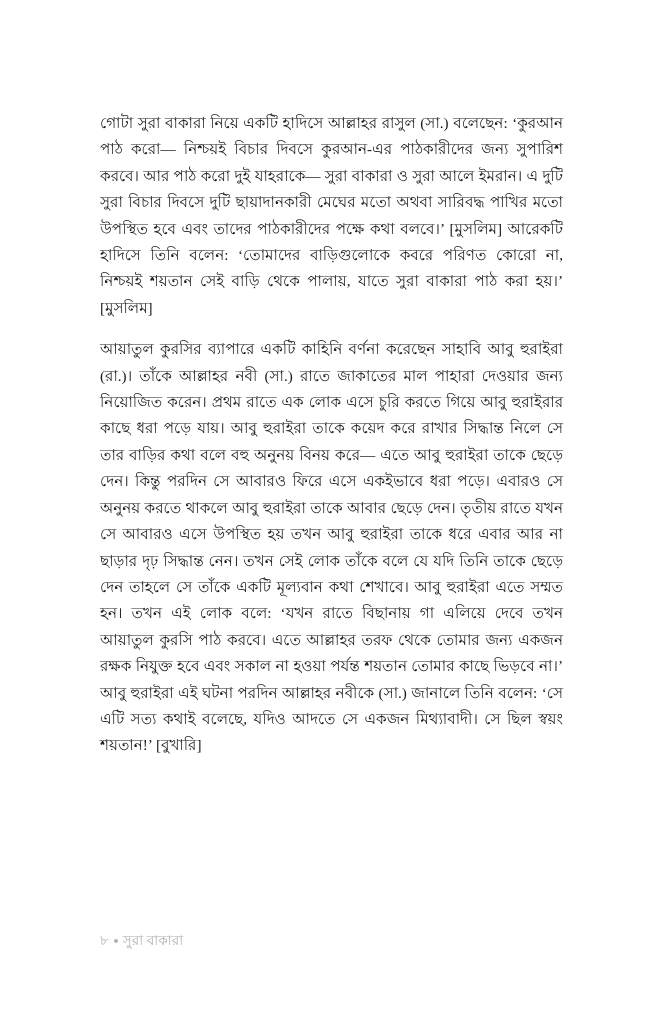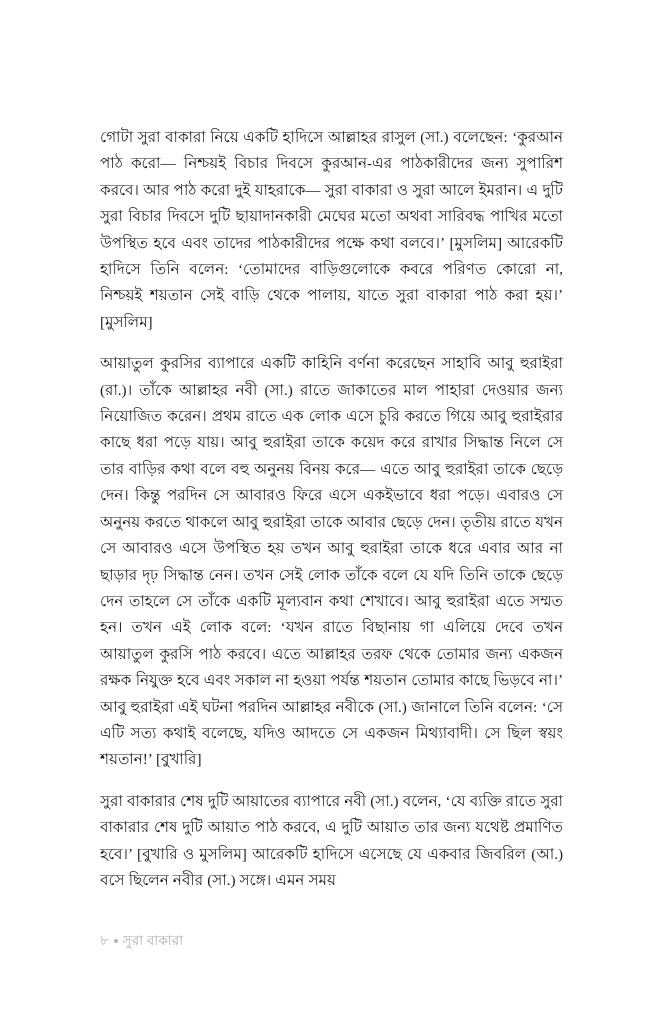--- a/index.html
+++ b/index.html
@@ -14,21 +14,21 @@
     position: relative;
     width: 663px;
     height: 1024px;
     background: #ffffff;
     overflow: hidden;
     box-sizing: border-box;
   }
   .text-column {
     position: absolute;
     left: 100px;
-    top: 124px;
+    top: 110px;
     width: 463px;
   }
   .para {
     margin: 0 0 15px 0;
     text-align: justify;
     text-justify: inter-word;
     font-size: 15.2px;
     line-height: 26.4px;
     color: #1a1a1a;
     font-family: "Liberation Serif", "DejaVu Serif", serif;
@@ -70,21 +70,20 @@
   }
 </style>
 </head>
 <body>
 
 <div class="page">
 
   <div class="text-column">
     <p class="para">গোটা সুরা বাকারা নিয়ে একটি হাদিসে আল্লাহর রাসুল (সা.) বলেছেন: ‘কুরআন পাঠ করো— নিশ্চয়ই বিচার দিবসে কুরআন-এর পাঠকারীদের জন্য সুপারিশ করবে। আর পাঠ করো দুই যাহরাকে— সুরা বাকারা ও সুরা আলে ইমরান। এ দুটি সুরা বিচার দিবসে দুটি ছায়াদানকারী মেঘের মতো অথবা সারিবদ্ধ পাখির মতো উপস্থিত হবে এবং তাদের পাঠকারীদের পক্ষে কথা বলবে।’ [মুসলিম] আরেকটি হাদিসে তিনি বলেন: ‘তোমাদের বাড়িগুলোকে কবরে পরিণত কোরো না, নিশ্চয়ই শয়তান সেই বাড়ি থেকে পালায়, যাতে সুরা বাকারা পাঠ করা হয়।’ [মুসলিম]</p>
     <p class="para">আয়াতুল কুরসির ব্যাপারে একটি কাহিনি বর্ণনা করেছেন সাহাবি আবু হুরাইরা (রা.)। তাঁকে আল্লাহর নবী (সা.) রাতে জাকাতের মাল পাহারা দেওয়ার জন্য নিয়োজিত করেন। প্রথম রাতে এক লোক এসে চুরি করতে গিয়ে আবু হুরাইরার কাছে ধরা পড়ে যায়। আবু হুরাইরা তাকে কয়েদ করে রাখার সিদ্ধান্ত নিলে সে তার বাড়ির কথা বলে বহু অনুনয় বিনয় করে— এতে আবু হুরাইরা তাকে ছেড়ে দেন। কিন্তু পরদিন সে আবারও ফিরে এসে একইভাবে ধরা পড়ে। এবারও সে অনুনয় করতে থাকলে আবু হুরাইরা তাকে আবার ছেড়ে দেন। তৃতীয় রাতে যখন সে আবারও এসে উপস্থিত হয় তখন আবু হুরাইরা তাকে ধরে এবার আর না ছাড়ার দৃঢ় সিদ্ধান্ত নেন। তখন সেই লোক তাঁকে বলে যে যদি তিনি তাকে ছেড়ে দেন তাহলে সে তাঁকে একটি মূল্যবান কথা শেখাবে। আবু হুরাইরা এতে সম্মত হন। তখন এই লোক বলে: ‘যখন রাতে বিছানায় গা এলিয়ে দেবে তখন আয়াতুল কুরসি পাঠ করবে। এতে আল্লাহর তরফ থেকে তোমার জন্য একজন রক্ষক নিযুক্ত হবে এবং সকাল না হওয়া পর্যন্ত শয়তান তোমার কাছে ভিড়বে না।’ আবু হুরাইরা এই ঘটনা পরদিন আল্লাহর নবীকে (সা.) জানালে তিনি বলেন: ‘সে এটি সত্য কথাই বলেছে, যদিও আদতে সে একজন মিথ্যাবাদী। সে ছিল স্বয়ং শয়তান!’ [বুখারি]</p>
-    <p class="para last-line-left">সুরা বাকারার শেষ দুটি আয়াতের ব্যাপারে নবী (সা.) বলেন, ‘যে ব্যক্তি রাতে সুরা বাকারার শেষ দুটি আয়াত পাঠ করবে, এ দুটি আয়াত তার জন্য যথেষ্ট প্রমাণিত হবে।’ [বুখারি ও মুসলিম] আরেকটি হাদিসে এসেছে যে একবার জিবরিল (আ.) বসে ছিলেন নবীর (সা.) সঙ্গে। এমন সময়</p>
   </div>
 
   <div class="footer">
     <span class="footer-num">৮</span>
     <span class="footer-dot"></span>
     <span class="footer-title">সুরা বাকারা</span>
   </div>
 
 </div>
 

